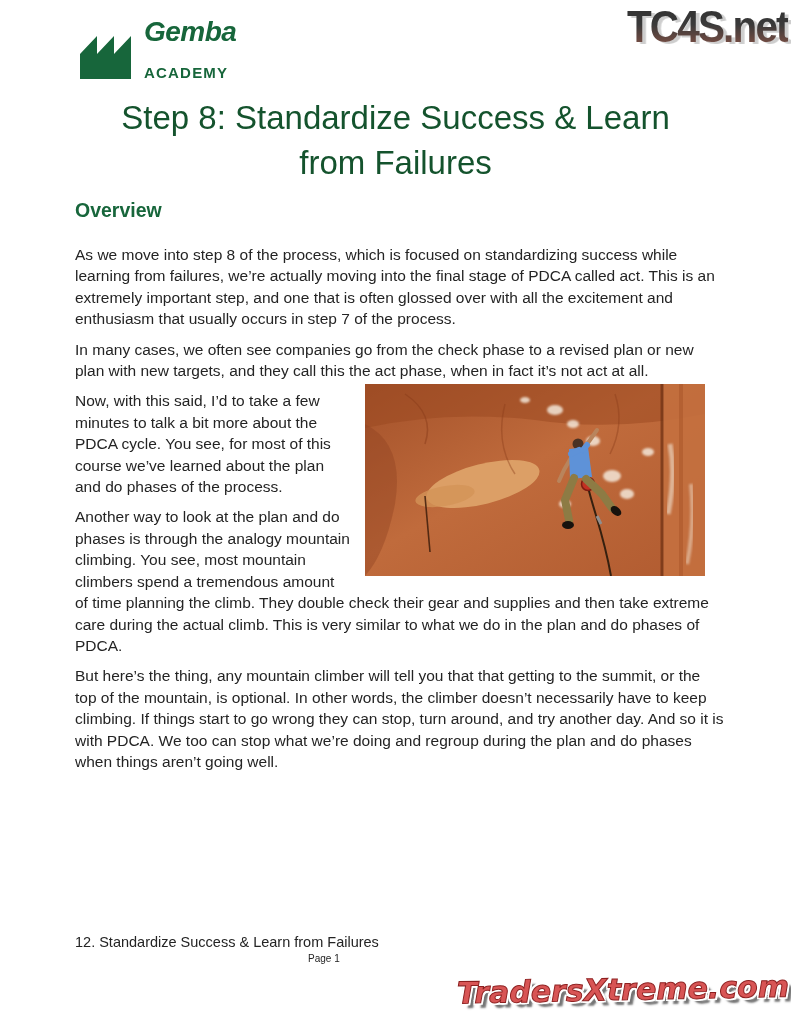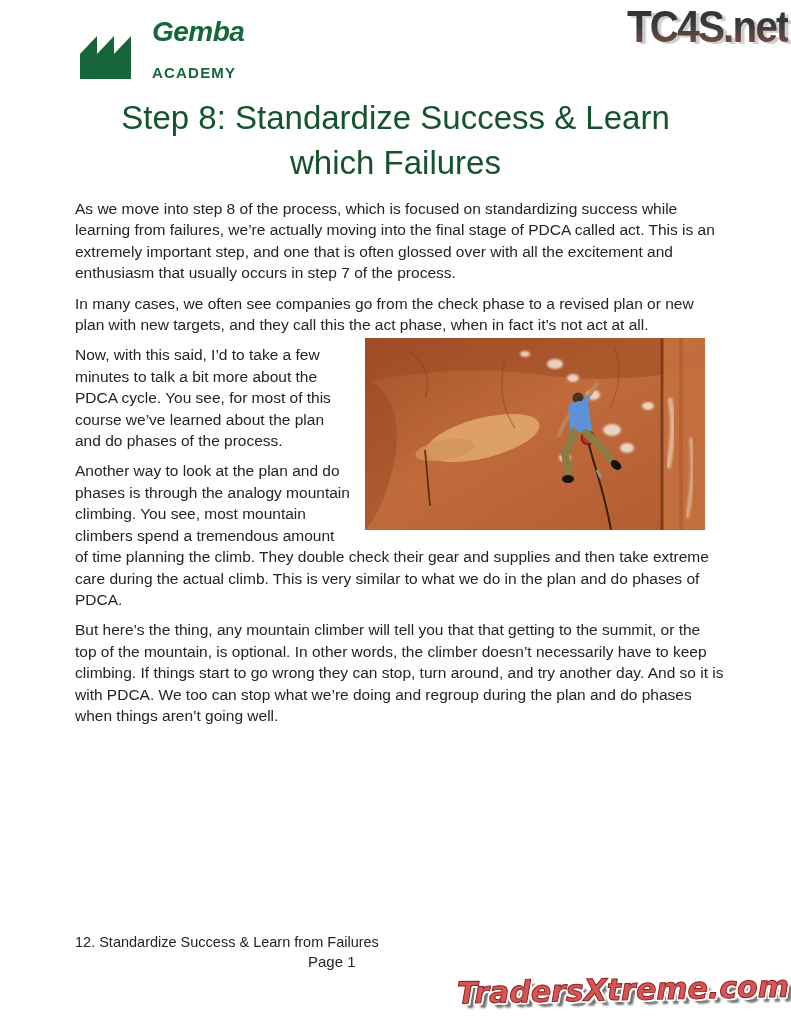--- a/index.html
+++ b/index.html
@@ -10,21 +10,21 @@
   .wm-top{
     position:absolute;top:2px;right:3px;
     font-size:44px;font-weight:bold;letter-spacing:-2px;white-space:nowrap;
     background:linear-gradient(180deg,#2f2f2f 0%,#3a3a3a 45%,#6d4a42 78%,#96645a 100%);
     -webkit-background-clip:text;background-clip:text;color:transparent;
     transform:scaleX(.92);transform-origin:right top;
     filter:drop-shadow(4px 2px 0 rgba(165,165,165,.55));
   }
 
   
-  .logo{position:absolute;left:75px;top:18px;display:flex;align-items:flex-end;gap:15px;}
+  .logo{position:absolute;left:75px;top:18px;display:flex;align-items:flex-end;gap:7px;}
   .logo svg{display:block;}
   .logo-text{display:flex;flex-direction:column;line-height:1;padding-bottom:2px;}
   .logo-name{font-size:28px;font-weight:bold;font-style:italic;color:#17663B;letter-spacing:-.5px;}
   .logo-sub{font-size:15px;font-weight:bold;color:#17663B;letter-spacing:1.2px;margin-top:19px;}
 
   
   .title{position:absolute;top:95px;left:0;width:791px;text-align:center;
     font-size:33px;line-height:45px;color:#14532d;}
 
   
@@ -39,21 +39,21 @@
     font-family:"DejaVu Serif",serif;font-weight:bold;font-size:40px;letter-spacing:-1px;
     color:#c81d1d;-webkit-text-stroke:2px #ffffff;text-shadow:0 0 2px #fff;
     filter:drop-shadow(3px 4px 2px rgba(80,80,80,.6));
     transform:scaleY(1.04);
   }
 
   .photo{float:right;width:340px;height:192px;margin:-6px 35px 6px 14px;}
 
   
   .footer{position:absolute;left:75px;top:934px;width:665px;font-size:14.5px;color:#242424;}
-  .page-num{position:absolute;left:233px;top:19px;font-size:15px;color:#242424;}
+  .page-num{position:absolute;left:233px;top:19px;font-size:10px;color:#242424;}
 
   .wm-bottom{
     position:absolute;right:2px;top:972px;white-space:nowrap;
     font-family:"DejaVu Sans",sans-serif;font-weight:bold;font-style:italic;
     font-size:30px;letter-spacing:0;color:#d85555;-webkit-text-stroke:1px #8c1f1f;
     text-shadow:2px 0 0 #fff,-2px 0 0 #fff,0 2px 0 #fff,0 -2px 0 #fff,
       2px 2px 0 #fff,-2px 2px 0 #fff,2px -2px 0 #fff,-2px -2px 0 #fff,
       5px 5px 2px rgba(70,70,70,.75);
     transform:rotate(-1.2deg);
   }
@@ -72,25 +72,26 @@
       </svg>
     </span>
     <span class="logo-text">
       <span class="logo-name">Gemba</span>
       <span class="logo-sub">ACADEMY</span>
     </span>
   </div>
 
   <div class="title">
     <div>Step 8: Standardize Success &amp; Learn</div>
-    <div>which Failures</div>
+    <div>from Failures</div>
   </div>
 
   <div class="content">
 
+    <h2>Overview</h2>
     <p>As we move into step 8 of the process, which is focused on standardizing success while learning from failures, we’re actually moving into the final stage of PDCA called act.  This is an extremely important step, and one that is often glossed over with all the excitement and enthusiasm that usually occurs in step 7 of the process.</p>
     <p>In many cases, we often see companies go from the check phase to a revised plan or new plan with new targets, and they call this the act phase, when in fact it’s not act at all.</p>
 
 
     <div class="photo">
       <svg viewBox="0 0 340 192" width="340" height="192" preserveAspectRatio="none">
         <defs>
           <linearGradient id="rg" x1="0" y1="0" x2="1" y2="1">
             <stop offset="0" stop-color="#a3512a"></stop>
             <stop offset="0.45" stop-color="#c06b3c"></stop>

